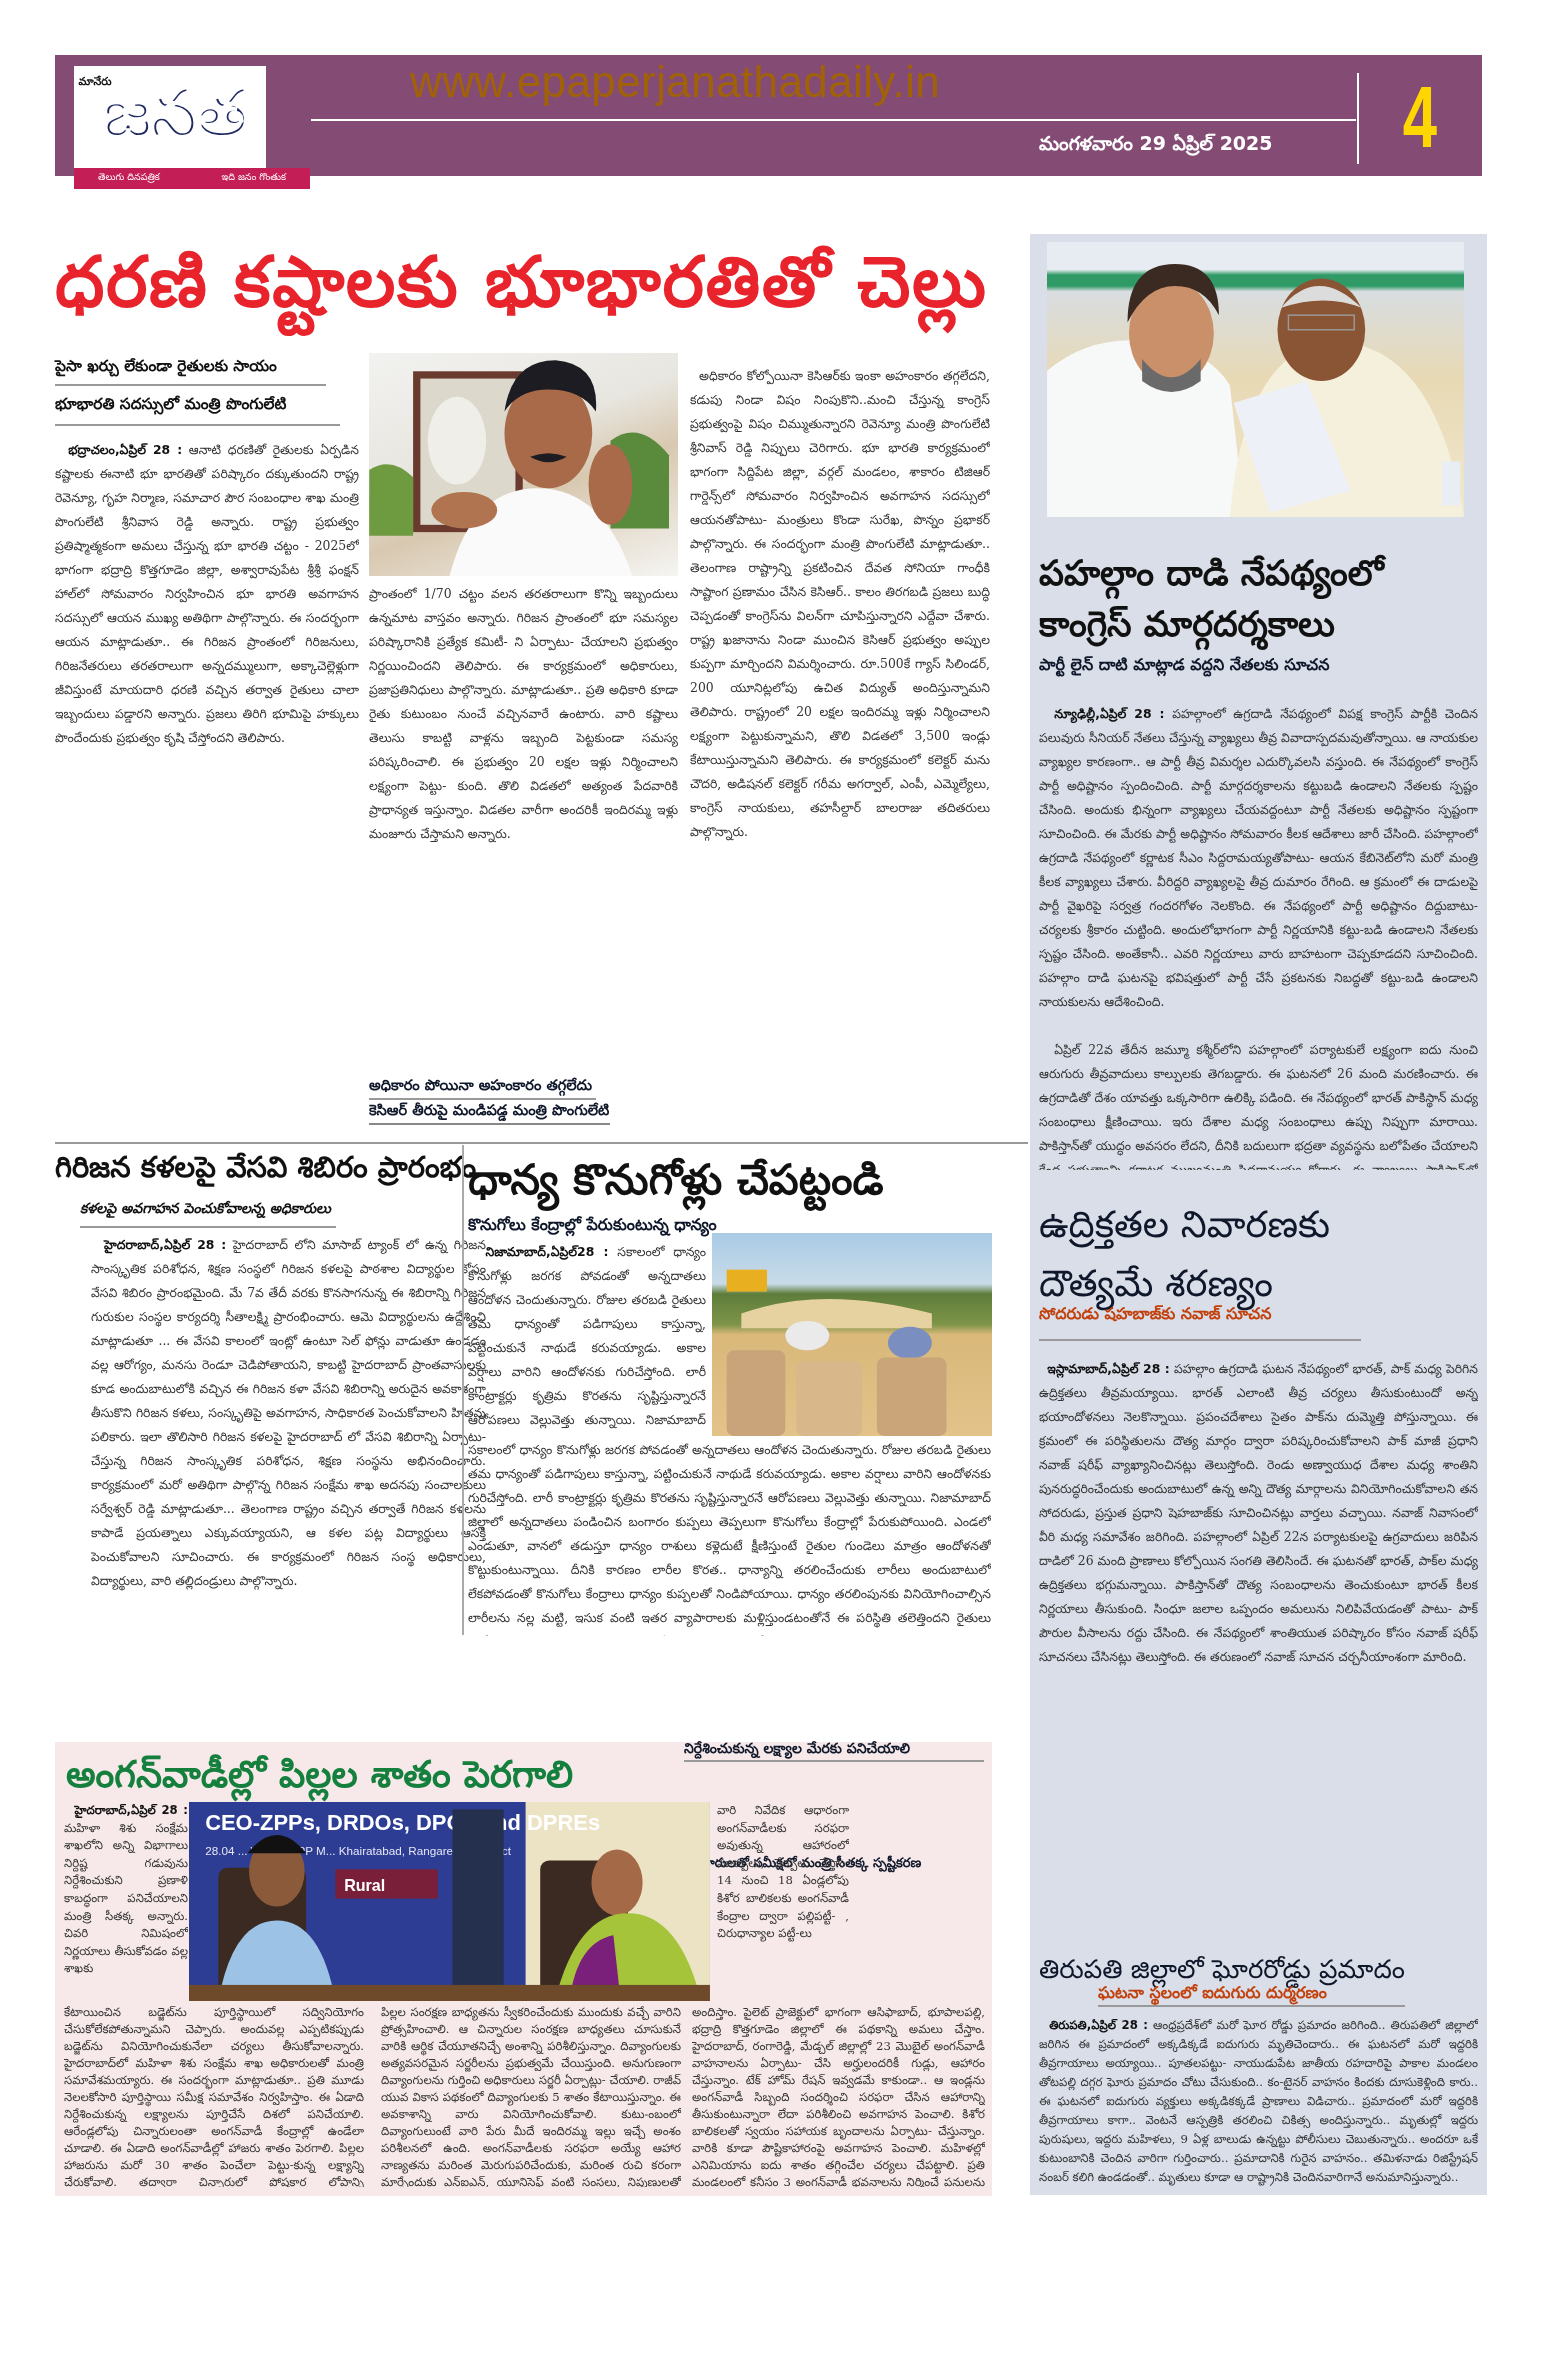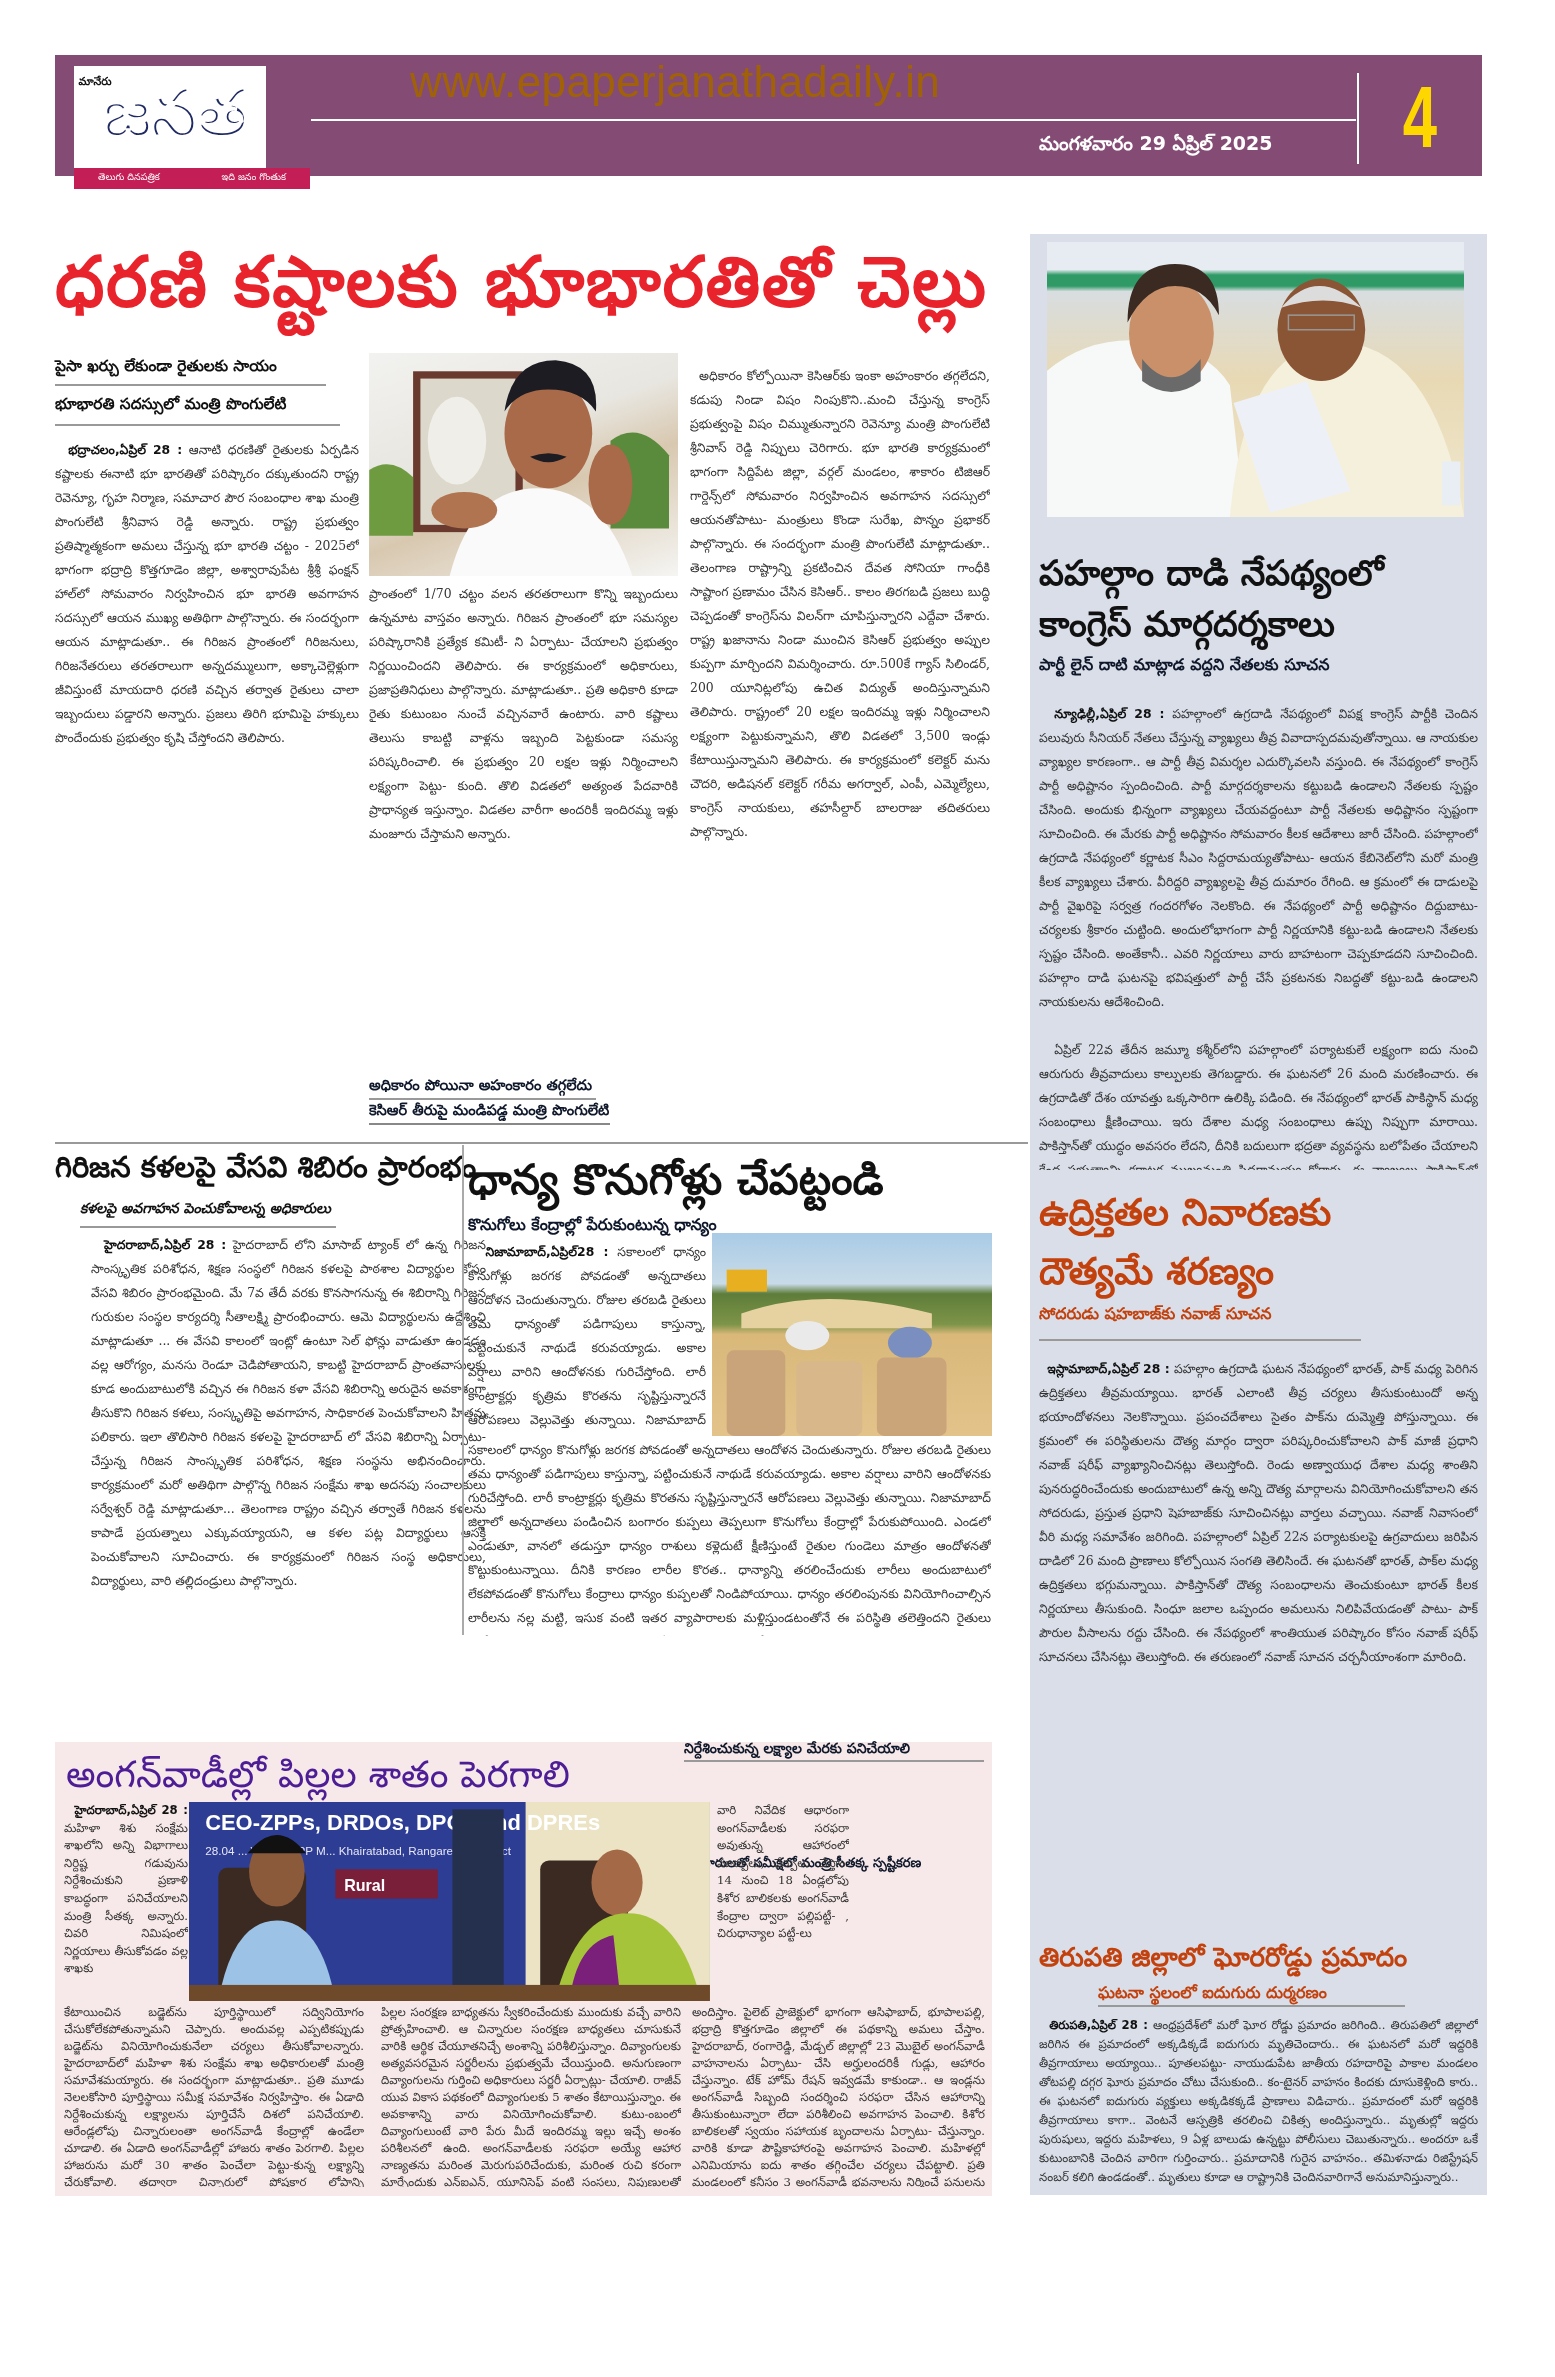--- a/index.html
+++ b/index.html
@@ -26,21 +26,21 @@
   .deck { font-size: 15.4px; font-weight: bold; color: #111; }
   .rule { background: #999; height: 1.5px; }
   .body-text { font-family: "DejaVu Serif", serif; font-size: 12.4px; line-height: 24px; color: #333; text-align: justify; }
   .body-text .dateline { font-family: "DejaVu Sans", sans-serif; font-weight: bold; color: #111; }
 
   .photo { background: #cfc7bd; overflow: hidden; }
 
   
   .sidebar { left: 1030px; top: 234px; width: 457px; height: 1961px; background: #d9dee8; }
   .h-black { font-size: 35px; font-weight: bold; color: #111; line-height: 56px; }
-  .h-red { font-size: 35px; font-weight: bold; color: #c2410c; line-height: 56px; }
+  .h-red { font-size: 35px; font-weight: normal; color: #0f172a; line-height: 56px; margin-top: 12px; }
   .sub-red { font-size: 16px; font-weight: bold; color: #0f172a; }
   .sub-black { font-size: 16px; font-weight: bold; color: #c2410c; }
 
   .vline { background: #aaa; width: 1.5px; }
 
   
   .ang-box { left: 55px; top: 1742px; width: 937px; height: 454px; background: #f7e9e9; }
 </style>
 </head>
 <body>
@@ -130,21 +130,21 @@
 </div>
 <div class="abs body-text" style="left:468px; top:1240px; width:238px; height:194px; overflow:hidden;">
   &nbsp;&nbsp;<span class="dateline">నిజామాబాద్,ఏప్రిల్28 :</span>
   <span>సకాలంలో ధాన్యం కొనుగోళ్లు జరగక పోవడంతో అన్నదాతలు ఆందోళన చెందుతున్నారు. రోజుల తరబడి రైతులు తమ ధాన్యంతో పడిగాపులు కాస్తున్నా, పట్టించుకునే నాథుడే కరువయ్యాడు. అకాల వర్షాలు వారిని ఆందోళనకు గురిచేస్తోంది. లారీ కాంట్రాక్టర్లు కృత్రిమ కొరతను సృష్టిస్తున్నారనే ఆరోపణలు వెల్లువెత్తు తున్నాయి. నిజామాబాద్ జిల్లాలో అన్నదాతలు పండించిన బంగారం కుప్పలు తెప్పలుగా కొనుగోలు కేంద్రాల్లో పేరుకుపోయింది. ఎండలో ఎండుతూ, వానలో తడుస్తూ ధాన్యం రాశులు కళ్లెదుటే క్షీణిస్తుంటే రైతుల గుండెలు మాత్రం ఆందోళనతో కొట్టుకుంటున్నాయి. దీనికి కారణం లారీల కొరత.. ధాన్యాన్ని తరలించేందుకు లారీలు అందుబాటులో లేకపోవడంతో కొనుగోలు కేంద్రాలు ధాన్యం కుప్పలతో నిండిపోయాయి. ధాన్యం తరలింపునకు వినియోగించాల్సిన లారీలను నల్ల మట్టి, ఇసుక వంటి ఇతర వ్యాపారాలకు మళ్లిస్తుండటంతోనే ఈ పరిస్థితి తలెత్తిందని రైతులు ఆరోపిస్తున్నారు. తమ కష్టాన్ని, నష్టాన్ని ఏ మాత్రం పట్టించుకోకుండా అధికారులు వ్యవహరిస్తున్నారని రైతులు ఆవేదన వ్యక్తం చేస్తున్నారు. అధికారులు స్పందించి వెంటనే లారీలను ఏర్పాటు చేసి ధాన్యం కొనుగోళ్లు వేగవంతం చేయాలని కోరుతున్నారు.</span>
 </div>
 <div class="abs body-text" style="left:468px; top:1438px; width:523px; height:198px; overflow:hidden;">
   <span>సకాలంలో ధాన్యం కొనుగోళ్లు జరగక పోవడంతో అన్నదాతలు ఆందోళన చెందుతున్నారు. రోజుల తరబడి రైతులు తమ ధాన్యంతో పడిగాపులు కాస్తున్నా, పట్టించుకునే నాథుడే కరువయ్యాడు. అకాల వర్షాలు వారిని ఆందోళనకు గురిచేస్తోంది. లారీ కాంట్రాక్టర్లు కృత్రిమ కొరతను సృష్టిస్తున్నారనే ఆరోపణలు వెల్లువెత్తు తున్నాయి. నిజామాబాద్ జిల్లాలో అన్నదాతలు పండించిన బంగారం కుప్పలు తెప్పలుగా కొనుగోలు కేంద్రాల్లో పేరుకుపోయింది. ఎండలో ఎండుతూ, వానలో తడుస్తూ ధాన్యం రాశులు కళ్లెదుటే క్షీణిస్తుంటే రైతుల గుండెలు మాత్రం ఆందోళనతో కొట్టుకుంటున్నాయి. దీనికి కారణం లారీల కొరత.. ధాన్యాన్ని తరలించేందుకు లారీలు అందుబాటులో లేకపోవడంతో కొనుగోలు కేంద్రాలు ధాన్యం కుప్పలతో నిండిపోయాయి. ధాన్యం తరలింపునకు వినియోగించాల్సిన లారీలను నల్ల మట్టి, ఇసుక వంటి ఇతర వ్యాపారాలకు మళ్లిస్తుండటంతోనే ఈ పరిస్థితి తలెత్తిందని రైతులు ఆరోపిస్తున్నారు. తమ కష్టాన్ని, నష్టాన్ని ఏ మాత్రం పట్టించుకోకుండా అధికారులు వ్యవహరిస్తున్నారని రైతులు ఆవేదన వ్యక్తం చేస్తున్నారు. అధికారులు స్పందించి వెంటనే లారీలను ఏర్పాటు చేసి ధాన్యం కొనుగోళ్లు వేగవంతం చేయాలని కోరుతున్నారు.</span>
 </div>
 
 <div class="abs ang-box"></div>
-<div class="abs" style="left:66px; top:1753px; font-size:37px; font-weight:normal; color:#4c1d95;">అంగన్‌వాడీల్లో పిల్లల శాతం పెరగాలి</div>
+<div class="abs" style="left:66px; top:1753px; font-size:37px; font-weight:bold; color:#15803d;">అంగన్‌వాడీల్లో పిల్లల శాతం పెరగాలి</div>
 <div class="abs sub-red" style="left:684px; top:1740px; font-size:14px;">నిర్దేశించుకున్న లక్ష్యాల మేరకు పనిచేయాలి</div>
 <div class="abs rule" style="left:684px; top:1760px; width:300px;"></div>
 <div class="abs sub-red" style="left:684px; top:1855px; font-size:13px;">అధికారులతో సమీక్షలో మంత్రి సీతక్క స్పష్టీకరణ</div>
 
 <div class="abs body-text" style="left:64px; top:1802px; width:124px; height:201px; overflow:hidden; font-size:11.7px; line-height:17.6px;">
   &nbsp;&nbsp;<span class="dateline">హైదరాబాద్,ఏప్రిల్ 28 :</span>
   <span>మహిళా శిశు సంక్షేమ శాఖలోని అన్ని విభాగాలు నిర్దిష్ట గడువును నిర్దేశించుకుని ప్రణాళి కాబద్ధంగా పనిచేయాలని మంత్రి సీతక్క అన్నారు. చివరి నిమిషంలో నిర్ణయాలు తీసుకోవడం వల్ల శాఖకు</span>
 </div>
 
 <div class="abs photo" style="left:189px; top:1802px; width:521px; height:199px; background:#2b3a8c;">

